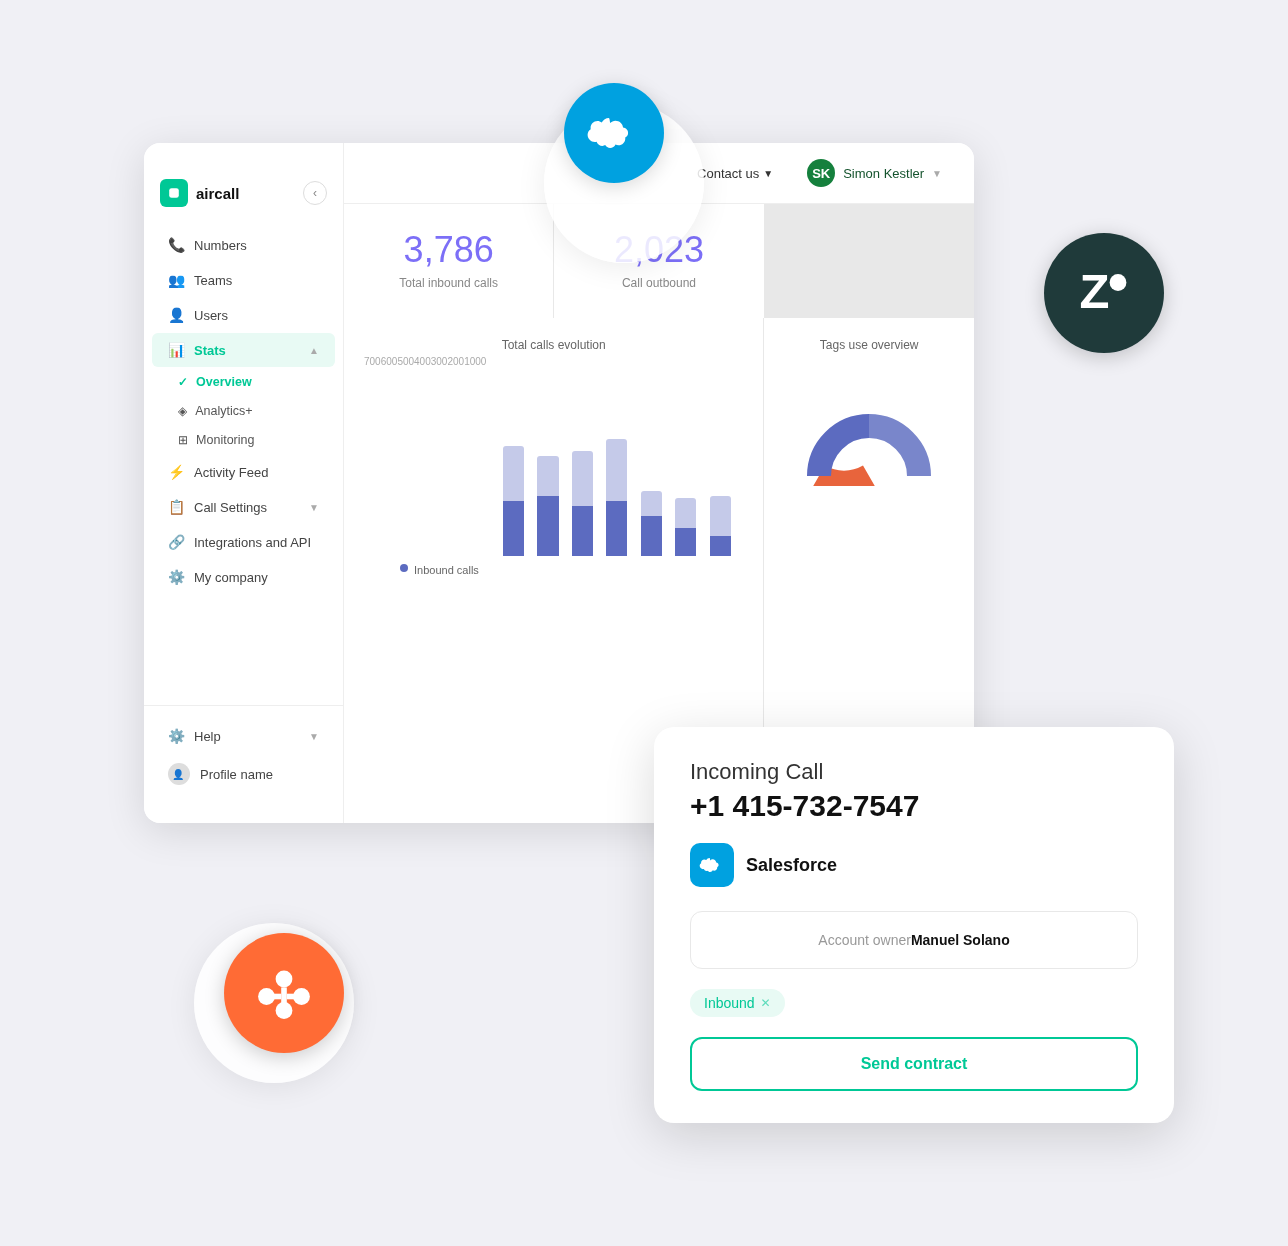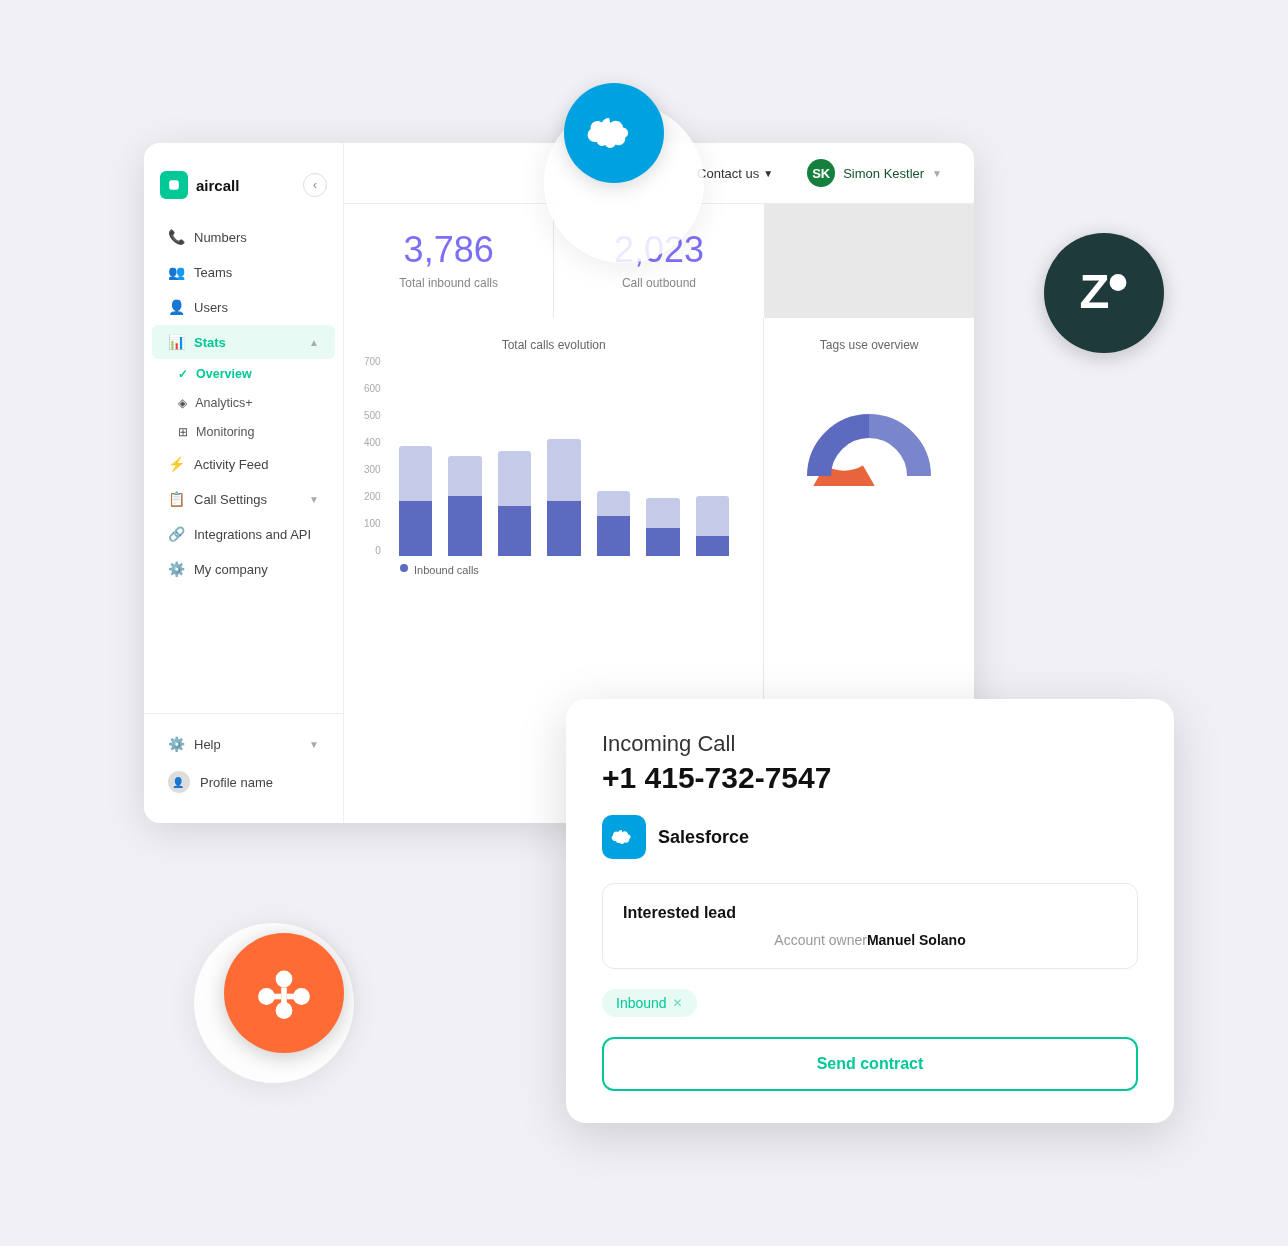--- a/index.html
+++ b/index.html
@@ -85,21 +85,21 @@
       display: flex;
     }
 
     
     .sidebar {
       width: 200px;
       background: #fff;
       border-right: 1px solid #eee;
       display: flex;
       flex-direction: column;
-      padding: 20px 0;
+      padding: 28px 0;
       flex-shrink: 0;
       justify-content: center;
     }
     .sidebar-logo {
       display: flex;
       align-items: center;
       padding: 8px 16px 20px;
       gap: 8px;
     }
     .aircall-icon {
@@ -262,21 +262,21 @@
     .bar-chart {
       display: flex;
       align-items: flex-end;
       gap: 10px;
       height: 200px;
       padding: 0 10px;
       position: relative;
     }
     .bar-chart-y {
       display: flex;
-      flex-direction: column;
+      flex-direction: row;
       justify-content: space-between;
       height: 200px;
       font-size: 10px;
       color: #aaa;
       text-align: right;
       padding-right: 4px;
       flex-shrink: 0;
     }
     .bar-group {
       display: flex;
@@ -307,21 +307,21 @@
       align-items: center;
       justify-content: center;
       height: 160px;
     }
 
     
     .call-panel {
       position: absolute;
       bottom: 50px;
       right: 20px;
-      width: 608px;
+      width: 520px;
       background: #fff;
       border-radius: 20px;
       box-shadow: 0 12px 50px rgba(0,0,0,0.15);
       padding: 32px 36px;
       z-index: 20;
     }
     .call-title {
       font-size: 22px;
       color: #333;
       margin-bottom: 4px;
@@ -647,21 +647,20 @@
     <div class="call-source">
       <div class="call-source-icon">
         <svg width="28" height="28" viewBox="0 0 100 70" fill="white">
           <path d="M41.5 10C36.5 10 32 13 29.5 17.5C27.5 16 25 15 22.5 15C16 15 11 20 11 26.5C11 27.2 11.1 27.9 11.2 28.6C8 30.5 6 34 6 38C6 44.6 11.4 50 18 50C19 50 20 49.8 21 49.5C22.5 53.5 26.3 56.5 30.8 56.5C32.5 56.5 34 56 35.4 55.2C37 58 40 60 43.5 60C47.5 60 51 57.5 52.5 54C54 54.8 55.7 55.3 57.5 55.3C63.8 55.3 68.8 50.3 68.8 44C68.8 43.5 68.7 43 68.7 42.5C71.5 41 73.5 38.1 73.5 34.8C73.5 30 69.7 26 65 25.8C64.5 19.3 59 14.5 52.5 14.5C49 14.5 45.8 16 43.5 18.5C43.2 15 42.5 10 41.5 10Z" fill="white"></path>
         </svg>
       </div>
       <span class="call-source-name">Salesforce</span>
     </div>
 
     <div class="lead-card">
-      <div class="lead-title">Interested lead</div>
       <div class="lead-row">
         <span class="lead-label">Account owner</span>
         <span class="lead-value">Manuel Solano</span>
       </div>
     </div>
 
     <div class="tag-pill">
       <span>Inbound</span>
       <span class="tag-close">✕</span>
     </div>

